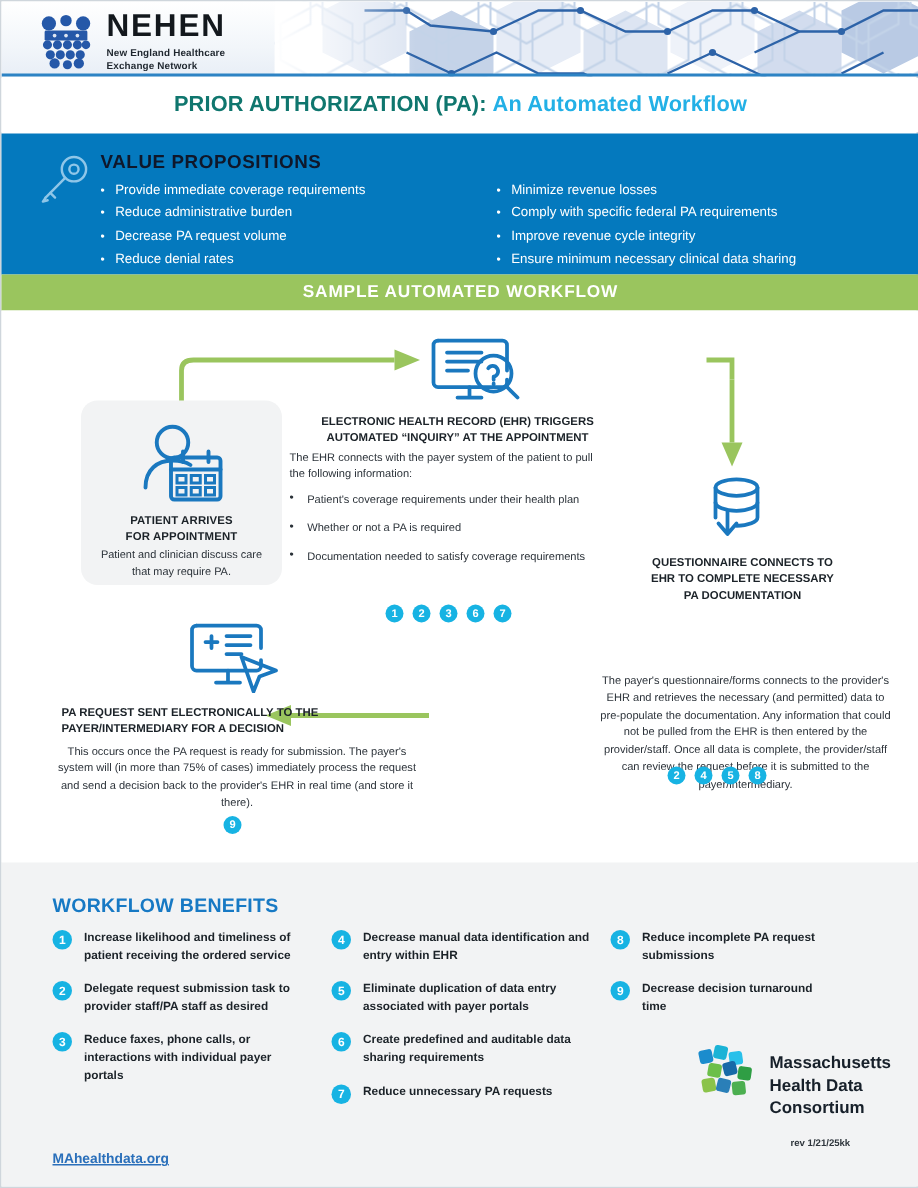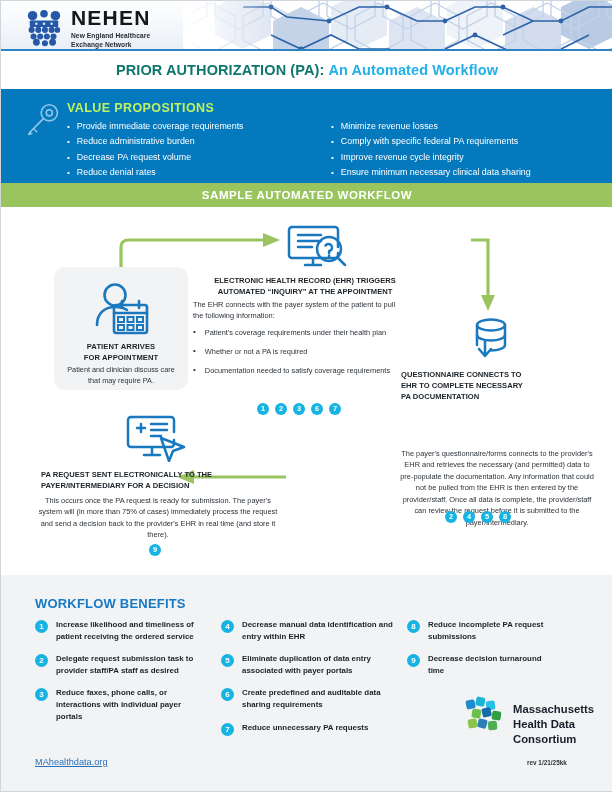--- a/index.html
+++ b/index.html
@@ -52,21 +52,21 @@
   .title-b { font-size: 14.5px; font-weight: bold; color: #23b0e6; letter-spacing: .1px; margin-left: 4px; }
 
   
   .vp {
     position: absolute; left: 0; top: 88px; width: 612px; height: 94px;
     background: #0479be;
   }
   .key-icon { position: absolute; left: 24px; top: 13px; width: 36px; height: 36px; }
   .vp-title {
     position: absolute; left: 66px; top: 12px;
-    font-size: 12.5px; font-weight: bold; color: #bef264; letter-spacing: .4px;
+    font-size: 12.5px; font-weight: bold; color: #0f172a; letter-spacing: .4px;
   }
   .vp-cols {
     position: absolute; left: 66px; top: 30px; width: 524px;
     display: flex; gap: 12px;
   }
   .vp-col { width: 252px; }
   .vp-li {
     display: flex; gap: 7px; align-items: flex-start;
     color: #ffffff; font-size: 8.9px; line-height: 1.72;
   }
@@ -119,21 +119,21 @@
   .s2-li {
     display: flex; gap: 9px; align-items: flex-start;
     font-size: 7.4px; color: #2b3239; line-height: 1.5; margin-bottom: 8px;
   }
   .s2-li .d { font-size: 8px; line-height: 1.35; }
   .badges2 { position: absolute; left: 256px; top: 196px; display: flex; gap: 6px; }
 
   
   .icon-db { position: absolute; left: 465px; top: 110px; width: 48px; height: 45px; }
   .s3-title {
-    position: absolute; left: 400px; top: 162px; width: 188px; 
+    position: absolute; left: 400px; top: 162px; width: 188px; text-align: center;
     font-size: 7.6px; font-weight: bold; color: #1b2228; line-height: 1.45;
   }
   .s3-body {
     position: absolute; left: 396px; top: 197px; width: 200px; text-align: center;
     font-size: 7.4px; color: #2b3239; line-height: 1.55; margin-top: 44px;
   }
   .badges3 { position: absolute; left: 444px; top: 304px; display: flex; gap: 6px; }
 
   
   .icon-send { position: absolute; left: 122px; top: 207px; width: 66px; height: 48px; }
@@ -176,22 +176,22 @@
     background: #17b3e3; color: #ffffff; font-size: 8px; font-weight: bold;
     display: flex; align-items: center; justify-content: center; margin-top: 1px;
   }
   .b-text { font-size: 7.9px; color: #1b2228; line-height: 1.47; font-weight: bold; }
 
   .mhdc { position: absolute; left: 464px; top: 108px; display: flex; align-items: center; gap: 8px; }
   .mhdc-mark { width: 40px; height: 40px; }
   .mhdc-name { font-size: 11.3px; font-weight: bold; color: #17202a; line-height: 1.32; margin-top: 19px; }
 
   .site-link {
-    position: absolute; left: 34px; top: 182px;
-    font-size: 9.2px; font-weight: normal; color: #2a6fba;
+    position: absolute; left: 34px; top: 192px;
+    font-size: 9.2px; font-weight: bold; color: #2a6fba;
     text-decoration: underline;
   }
   .rev {
     position: absolute; left: 526px; top: 184px;
     font-size: 6.4px; font-weight: bold; color: #2e353c;
   }
 </style>
 </head>
 <body>
 

